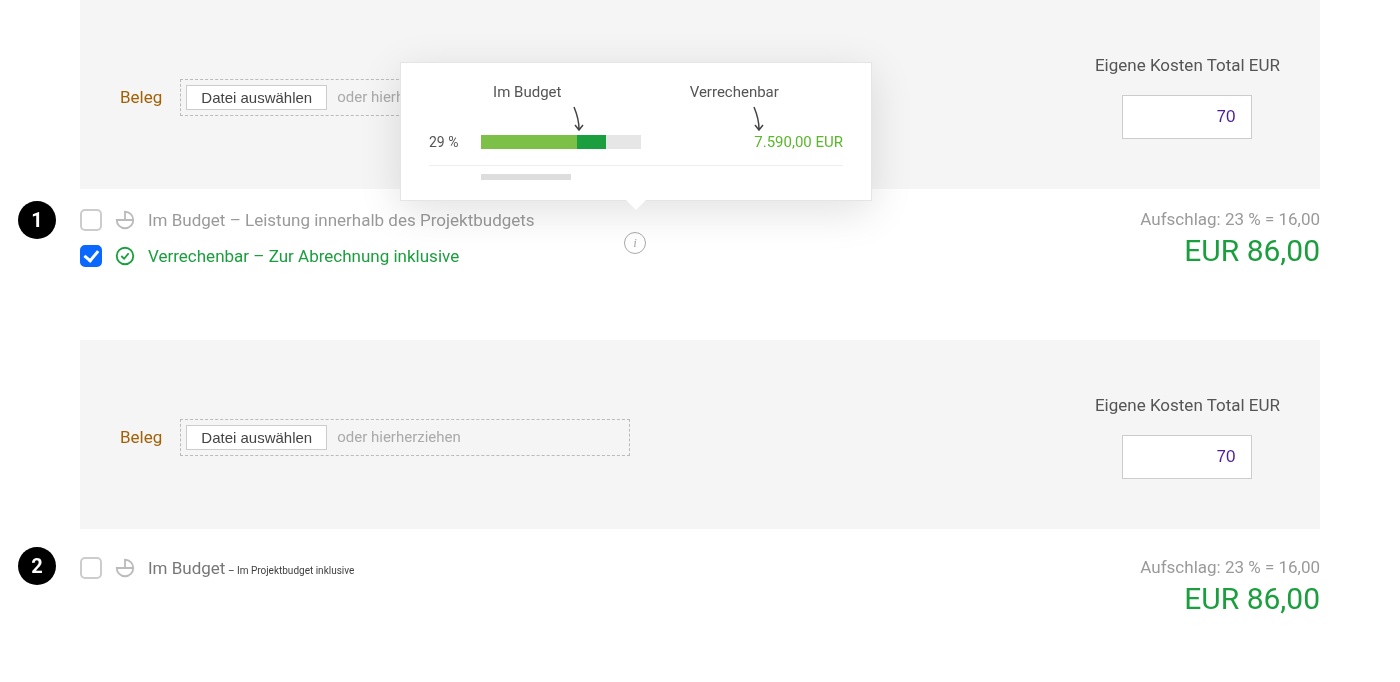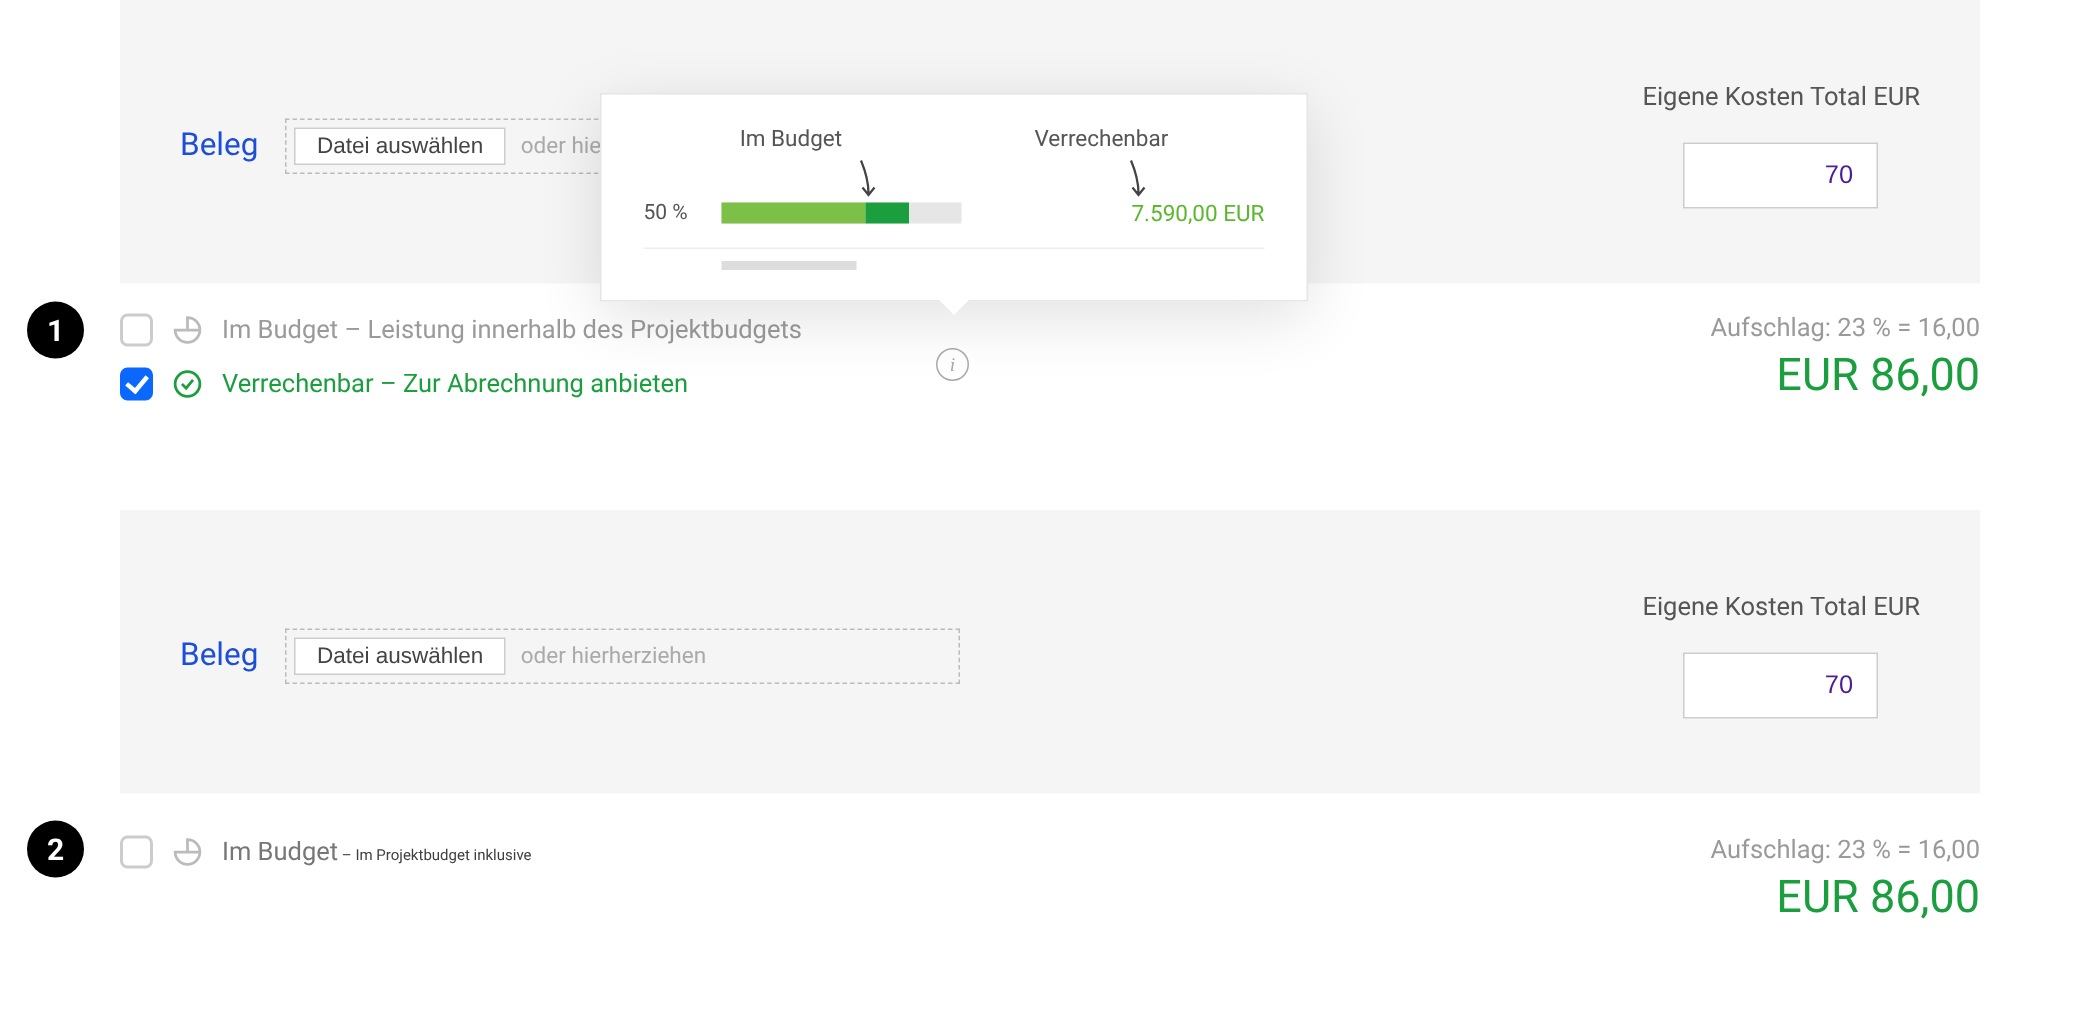--- a/index.html
+++ b/index.html
@@ -18,22 +18,22 @@
   }
   .panel-upper {
     padding: 55px 40px 50px 40px;
   }
   .beleg-row {
     display: flex;
     align-items: center;
     gap: 18px;
   }
   .beleg-label {
-    font-size: 21px;
-    color: #1d4ed8;
+    font-size: 17px;
+    color: #a16207;
   }
   .file-drop {
     border: 1px dashed #bbb;
     padding: 5px 5px 5px 5px;
     display: flex;
     align-items: center;
     gap: 10px;
     min-width: 450px;
   }
   .file-btn {
@@ -264,21 +264,21 @@
   </div>
   <div class="tt-arrow">
     <svg width="20" height="28" style="left:140px;">
         <path d="M5 2 Q 10 14 10 24 M6 20 L10 25 L14 20" stroke="#444" stroke-width="1.5" fill="none"></path>
       </svg>
     <svg width="20" height="28" style="left:320px;">
         <path d="M5 2 Q 10 14 10 24 M6 20 L10 25 L14 20" stroke="#444" stroke-width="1.5" fill="none"></path>
       </svg>
   </div>
   <div class="tt-bar-row">
-    <span class="tt-pct">50 %</span>
+    <span class="tt-pct">29 %</span>
     <div class="tt-bar">
       <div class="g1"></div>
         <div class="g2"></div>
     </div>
     <span class="tt-val">7.590,00 EUR</span>
   </div>
   <div class="tt-bar-shadow"></div>
 </div>
 
 <div class="info-icon">i</div>
@@ -296,21 +296,21 @@
       <span class="opt-label">Im Budget – Leistung innerhalb des Projektbudgets</span>
     </div>
     <div class="opt-row">
       <div class="checkbox checked"></div>
       <span class="check-circle-icon">
         <svg viewBox="0 0 24 24" width="22" height="22">
             <circle cx="12" cy="12" r="9" fill="none" stroke="#1b9e3e" stroke-width="2"></circle>
             <path d="M8 12 l3 3 l5 -6" fill="none" stroke="#1b9e3e" stroke-width="2"></path>
           </svg>
       </span>
-      <span class="opt-label green">Verrechenbar – Zur Abrechnung anbieten</span>
+      <span class="opt-label green">Verrechenbar – Zur Abrechnung inklusive</span>
     </div>
   </div>
   <div class="options-right">
     <div class="surcharge">Aufschlag: 23 % = 16,00</div>
     <div class="total">EUR 86,00</div>
   </div>
 </div>
 
 <div class="gap"></div>
 

